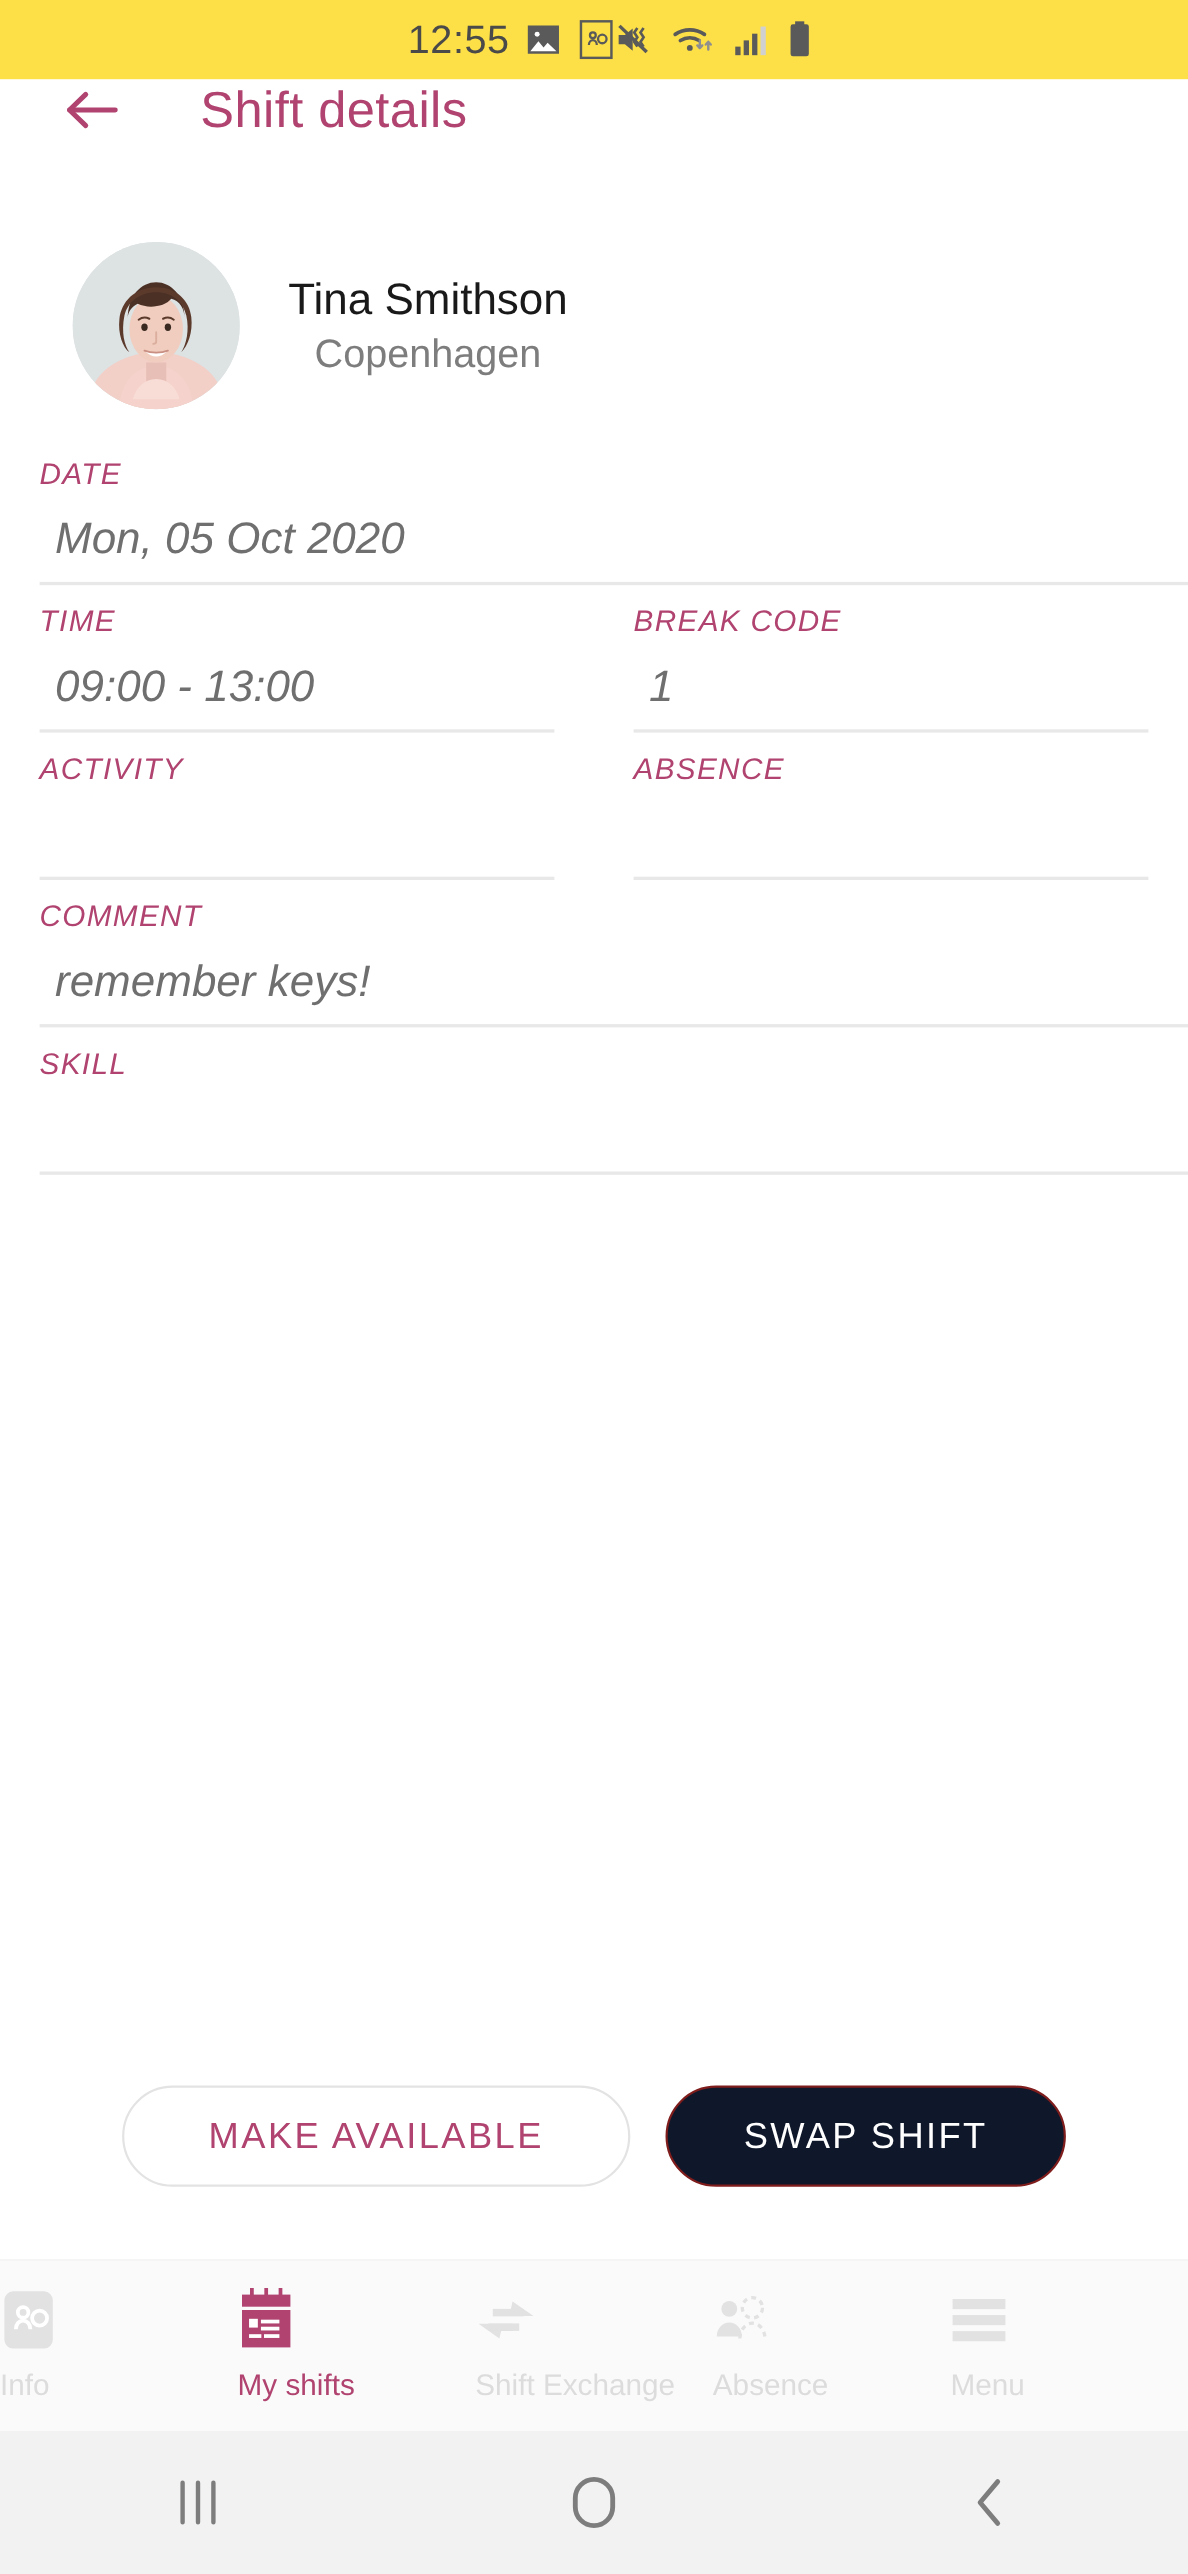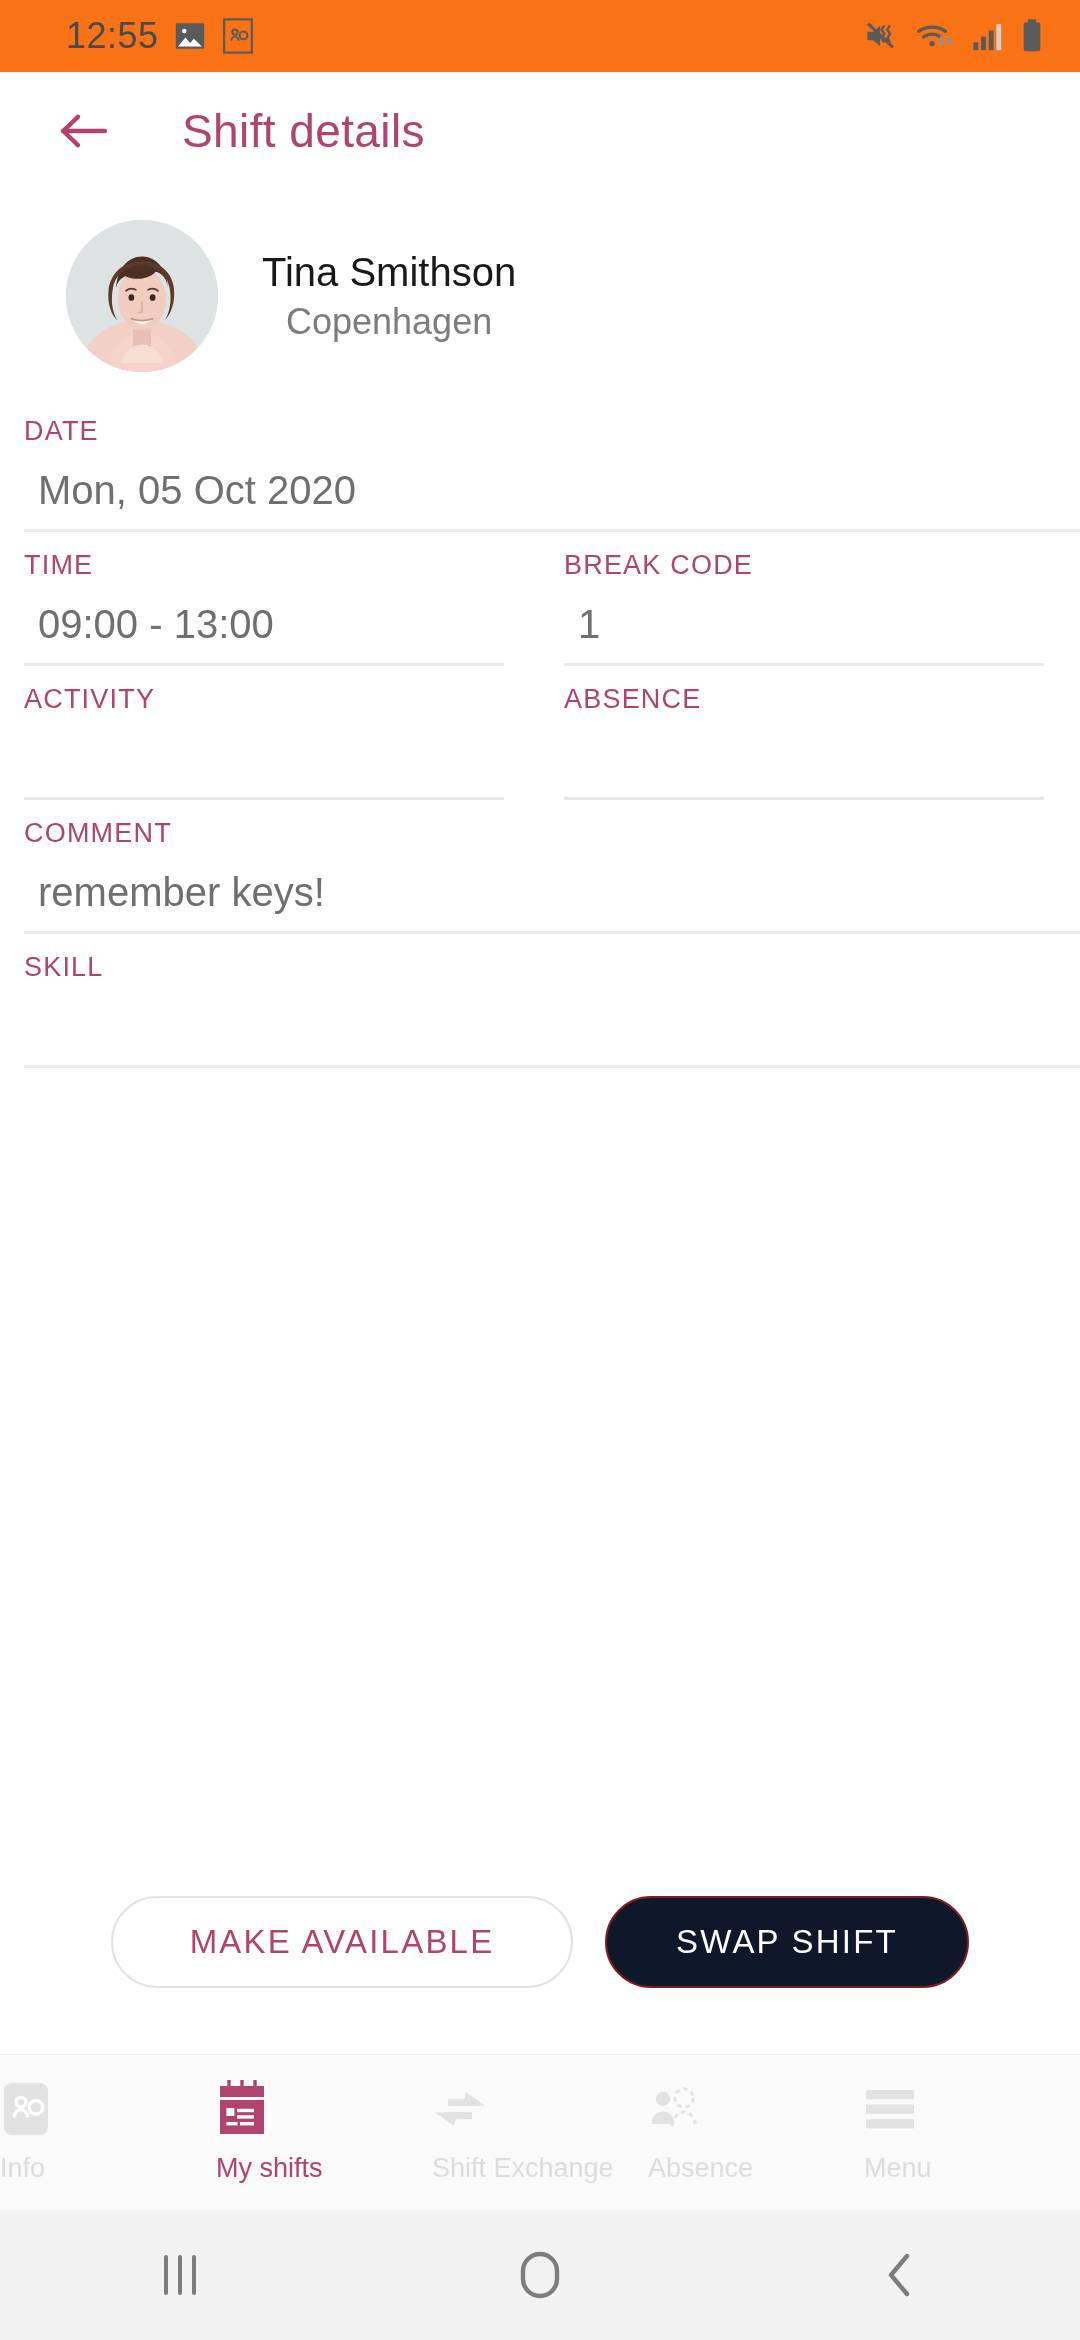--- a/index.html
+++ b/index.html
@@ -7,51 +7,51 @@
     width: 1080px; height: 2340px;
     background: #ffffff;
     font-family: "Liberation Sans", sans-serif;
     overflow: hidden;
   }
   .screen { position: relative; width: 1080px; height: 2340px; background: #fff; display: flex; flex-direction: column; }
 
   
   .statusbar {
     height: 72px; flex: 0 0 72px;
-    display: flex; align-items: center; justify-content: space-between;
-    padding: 0 36px 0 66px; background: #f97316;
+    display: flex; align-items: center; justify-content: center;
+    padding: 0 36px 0 66px; background: #fde047;
   }
   .sb-left { display: flex; align-items: center; gap: 14px; }
   .sb-clock { font-size: 36px; color: #4a4a4a; letter-spacing: .5px; }
   .sb-right { display: flex; align-items: center; gap: 14px; }
   .ico { display: inline-block; line-height: 0; }
 
   
   .appbar {
     height: 118px; flex: 0 0 118px;
-    display: flex; align-items: center; padding-left: 56px; gap: 70px;
+    display: flex; align-items: flex-start; padding-left: 56px; gap: 70px;
   }
   .back-btn { width: 56px; height: 56px; display: flex; align-items: center; justify-content: center; cursor: pointer; }
   .appbar-title { font-size: 46px; color: #b0436f; letter-spacing: .4px; }
 
   
   .profile { display: flex; align-items: center; gap: 44px; padding: 30px 0 26px 66px; text-align: center; }
   .avatar {
     width: 152px; height: 152px; border-radius: 50%;
     overflow: hidden; flex: 0 0 152px; background: #dfe3e4; position: relative;
   }
   .avatar svg { display: block; width: 100%; height: 100%; }
   .profile-text { display: flex; flex-direction: column; gap: 6px; }
   .profile-name { font-size: 40px; color: #191919; }
   .profile-loc { font-size: 36px; color: #7d7d7d; }
 
   
   .form { padding: 0 0 0 0; flex: 1 1 auto; }
   .frow { display: flex; width: 100%; }
-  .field { padding: 18px 0 0 24px; display: flex; flex-direction: column; }
+  .field { padding: 18px 0 0 36px; display: flex; flex-direction: column; font-style: italic; }
   .field.full { width: 100%; padding-right: 0; }
   .field.half { width: 50%; }
   .field-label {
     font-size: 27px; color: #b0436f; letter-spacing: 1.2px;
     text-transform: uppercase; padding-left: 0;
   }
   .field-value {
     font-size: 40px; color: #6f6f6f; padding-left: 14px;
     min-height: 66px; display: flex; align-items: flex-end;
   }

